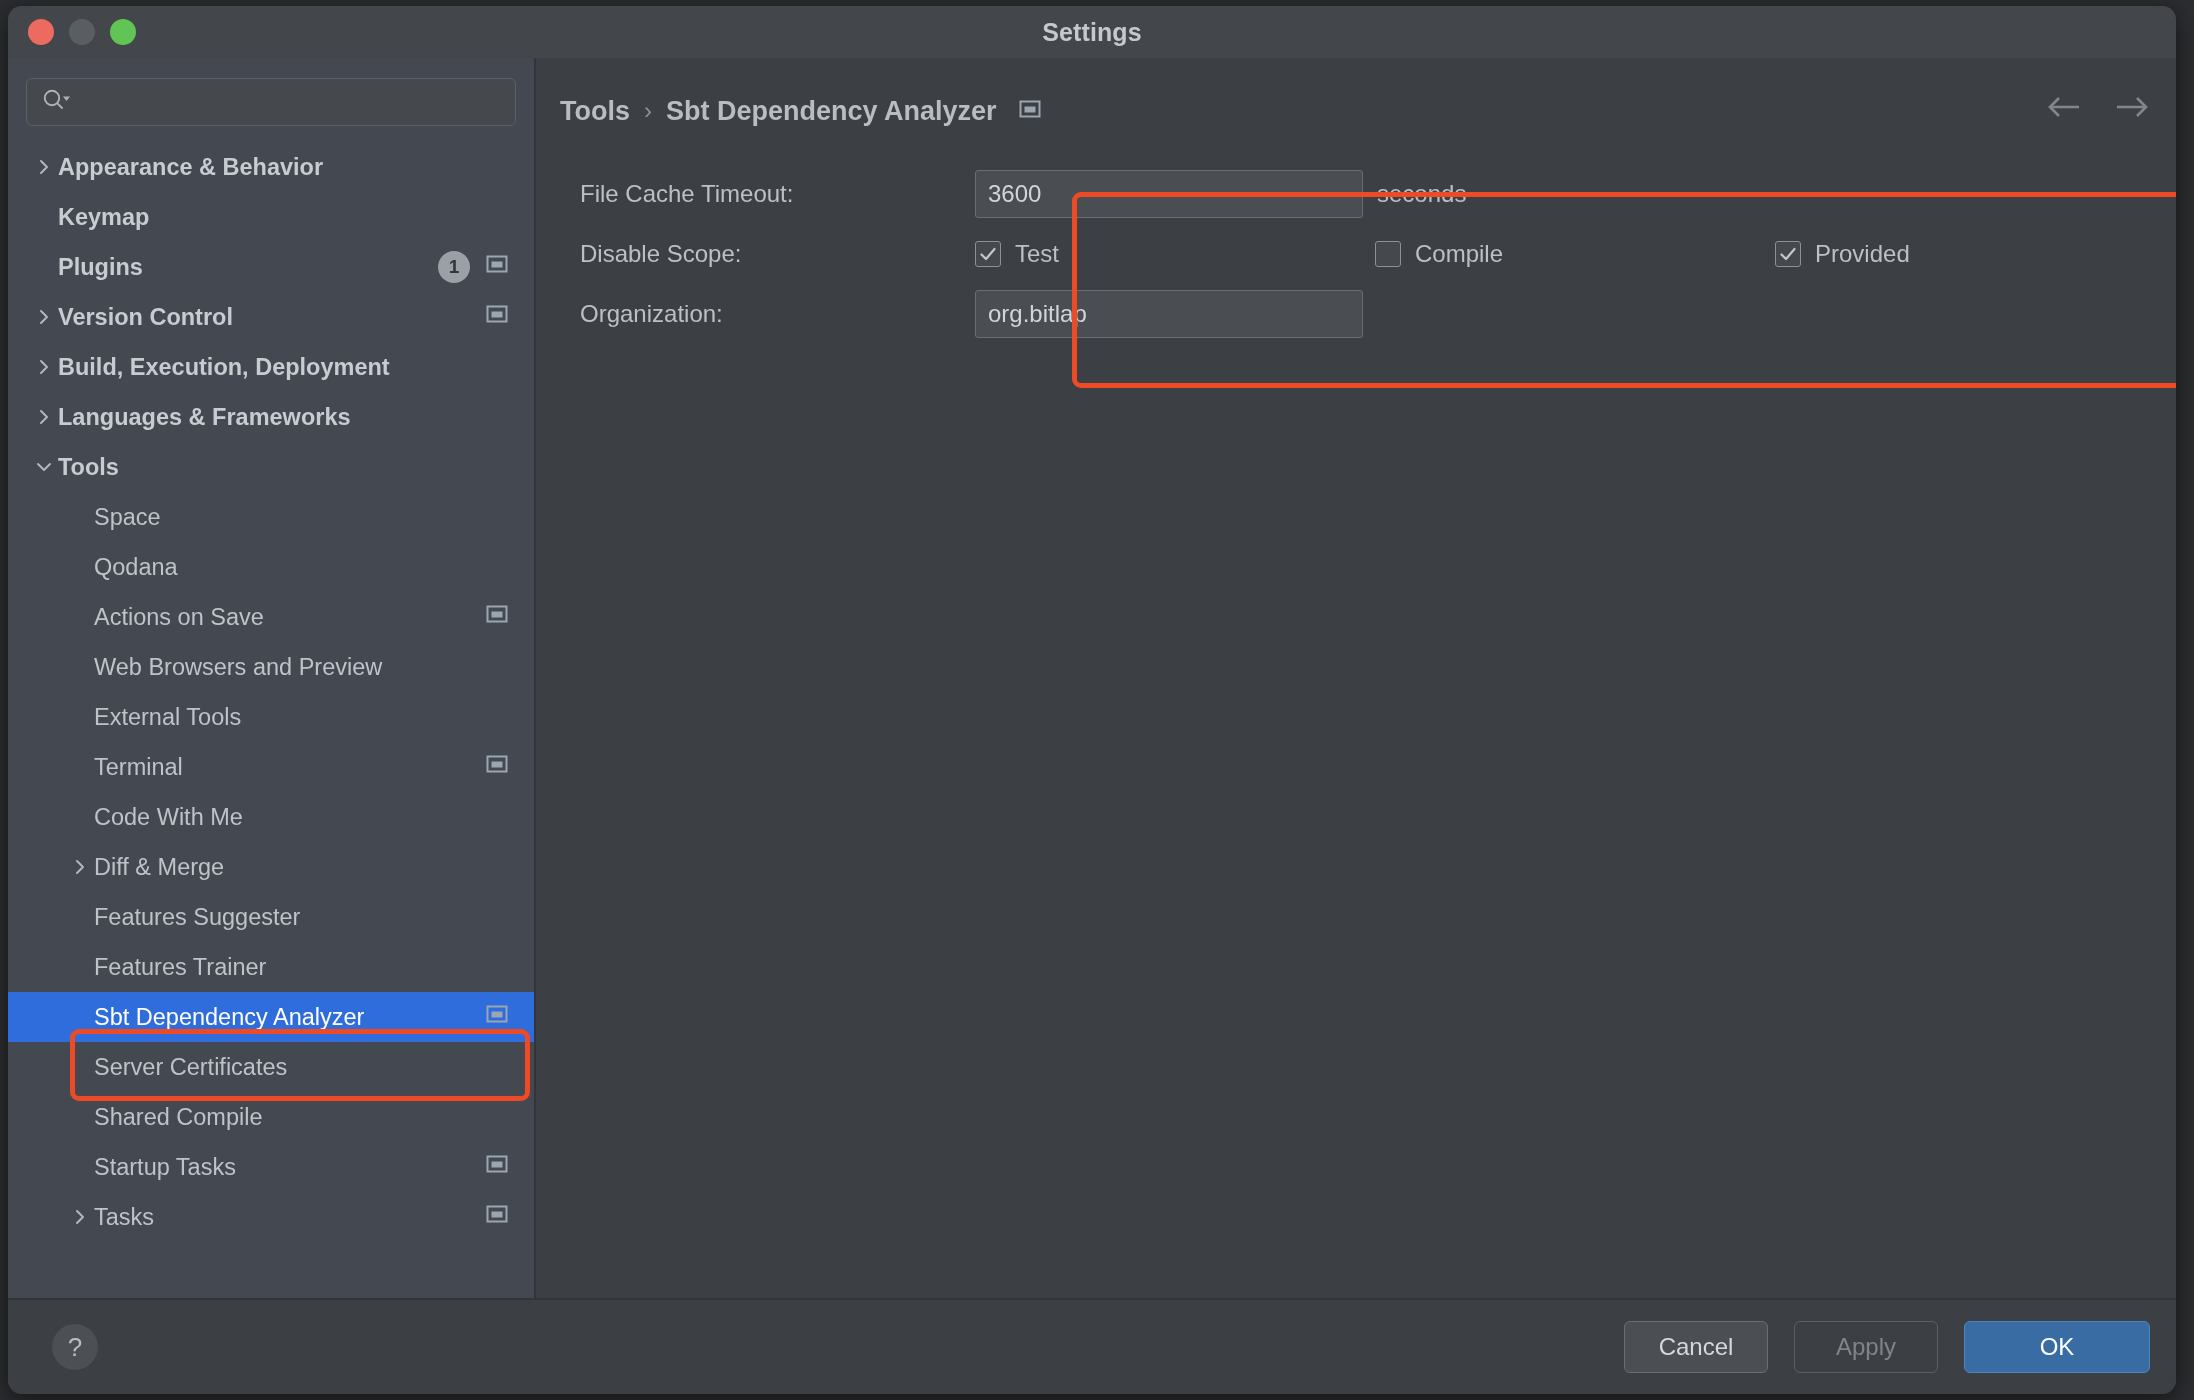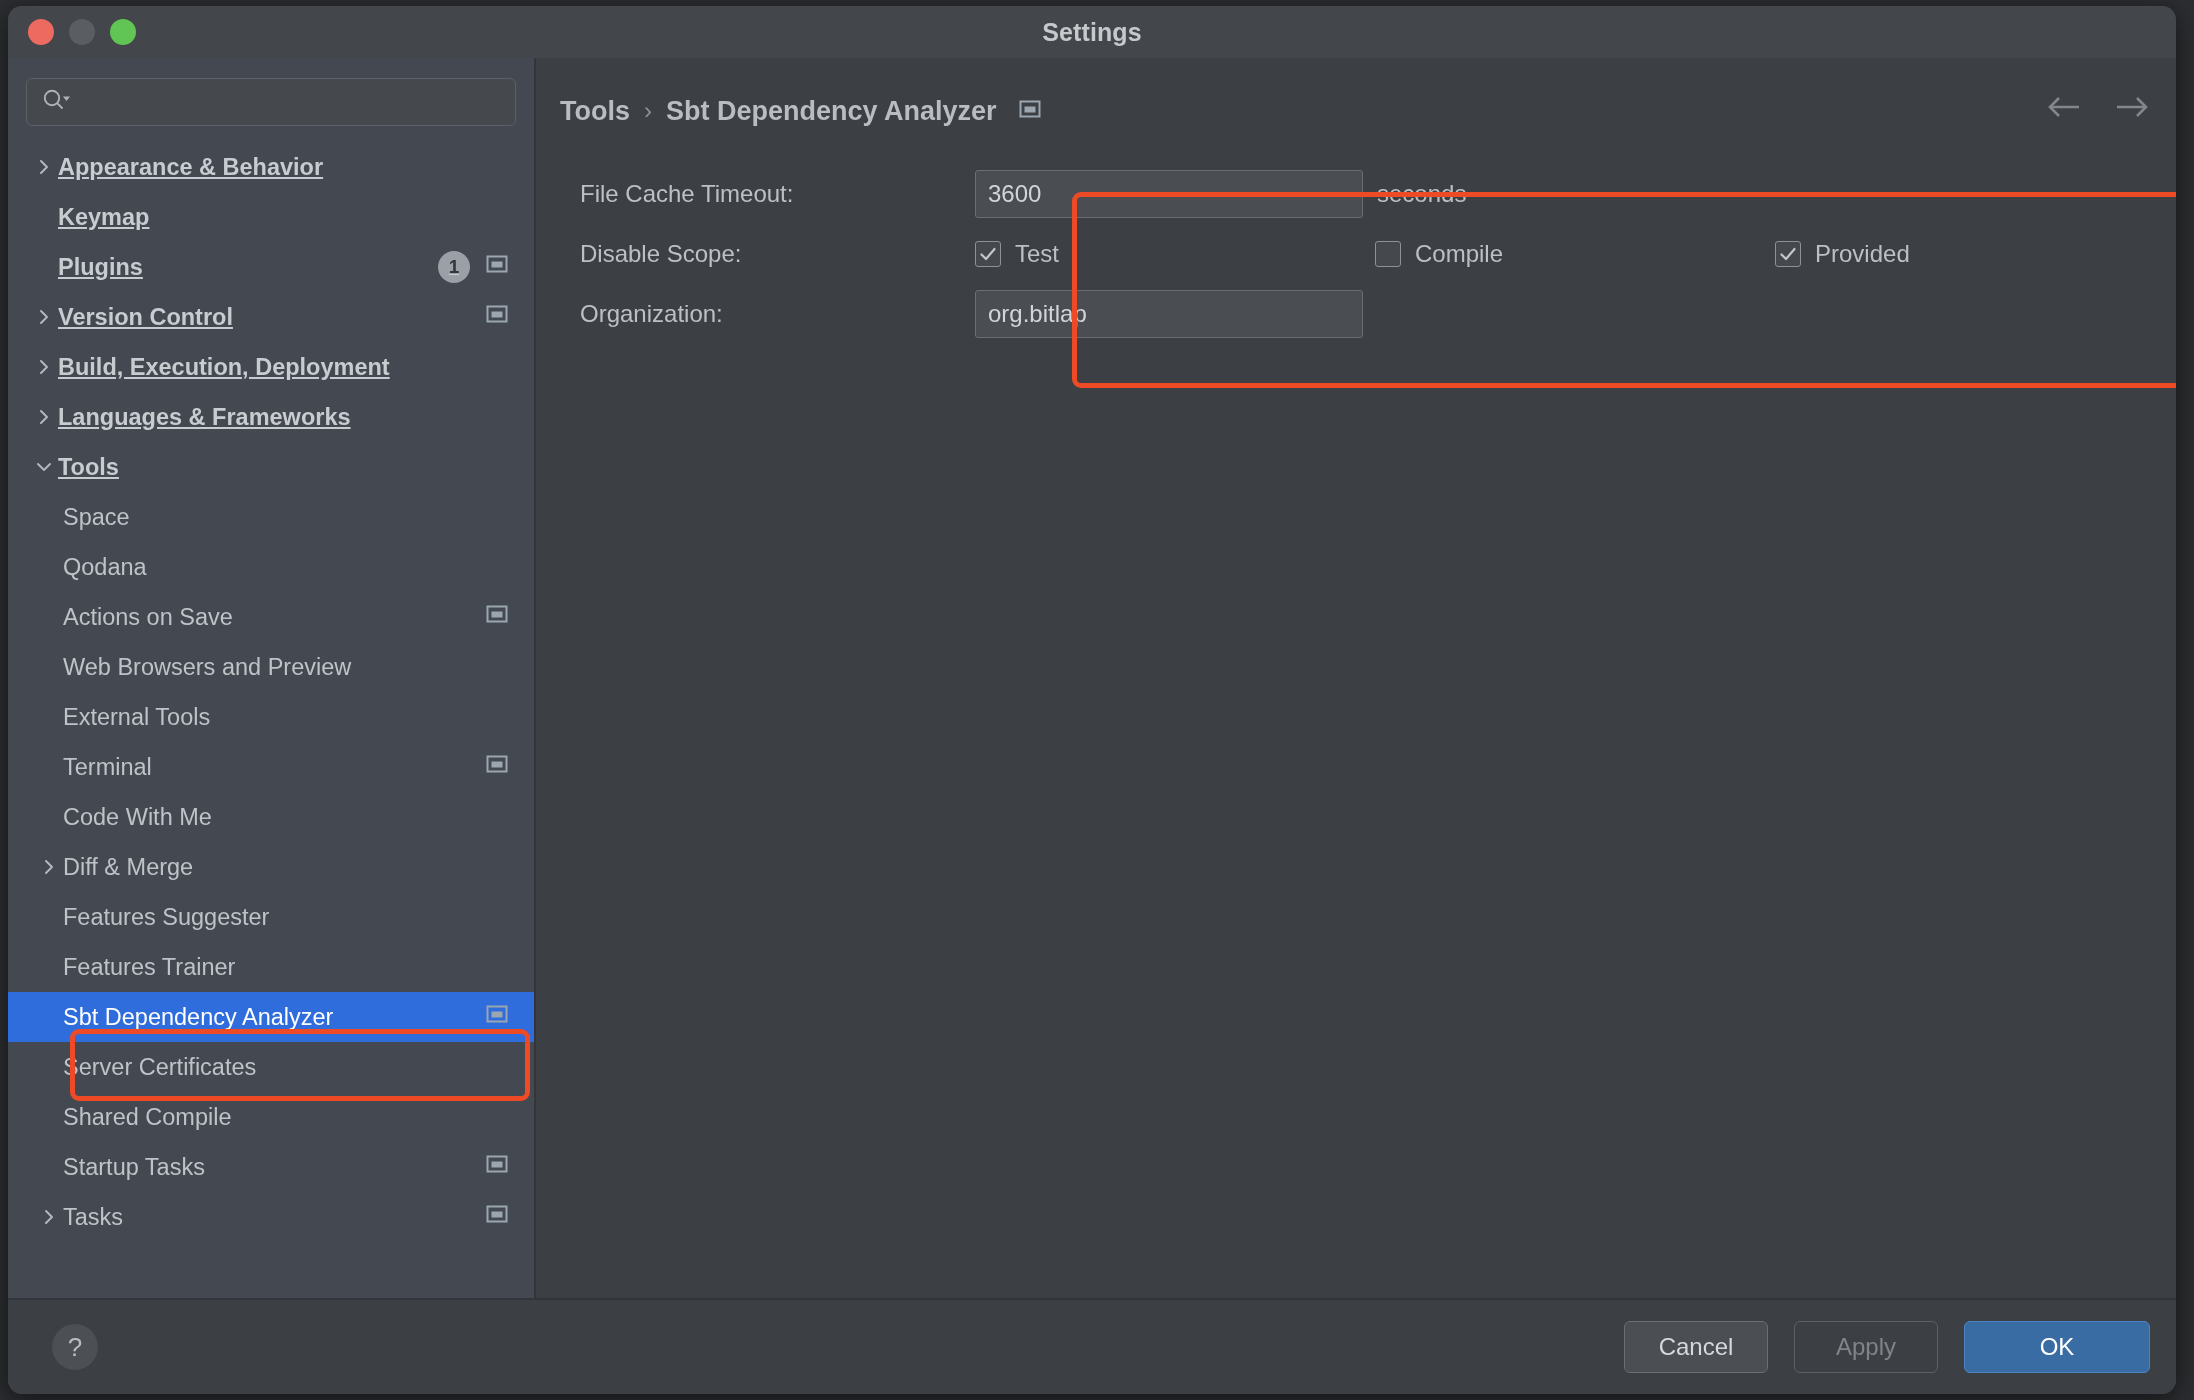--- a/index.html
+++ b/index.html
@@ -106,21 +106,21 @@
   .tree-item {
     position: relative;
     height: 50px;
     display: flex;
     align-items: center;
     padding-right: 26px;
     color: #bfc3c7;
     font-size: 23.5px;
     white-space: nowrap;
   }
-  .tree-item.top   { font-weight: bold; color: #c8ccd0; text-decoration: underline; }
+  .tree-item.top   { font-weight: bold; color: #c8ccd0; }
   .tree-item.child { font-weight: normal; }
   .tree-item.selected {
     background: #2e6ddb;
     color: #ffffff;
   }
   .tree-item.selected .tree-label { color: #ffffff; }
   .chev {
     flex: 0 0 28px;
     width: 28px;
     display: flex;
@@ -142,21 +142,21 @@
     background: #9aa0a6;
     color: #33363a;
     font-size: 19px;
     display: flex;
     align-items: center;
     justify-content: center;
   }
 
   
   .lvl0 { padding-left: 22px; }
-  .lvl1 { padding-left: 27px; }
+  .lvl1 { padding-left: 58px; }
 
   
   #content {
     flex: 1 1 auto;
     position: relative;
     background: #3c3f44;
     min-width: 0;
   }
   #breadcrumb-row {
     display: flex;

